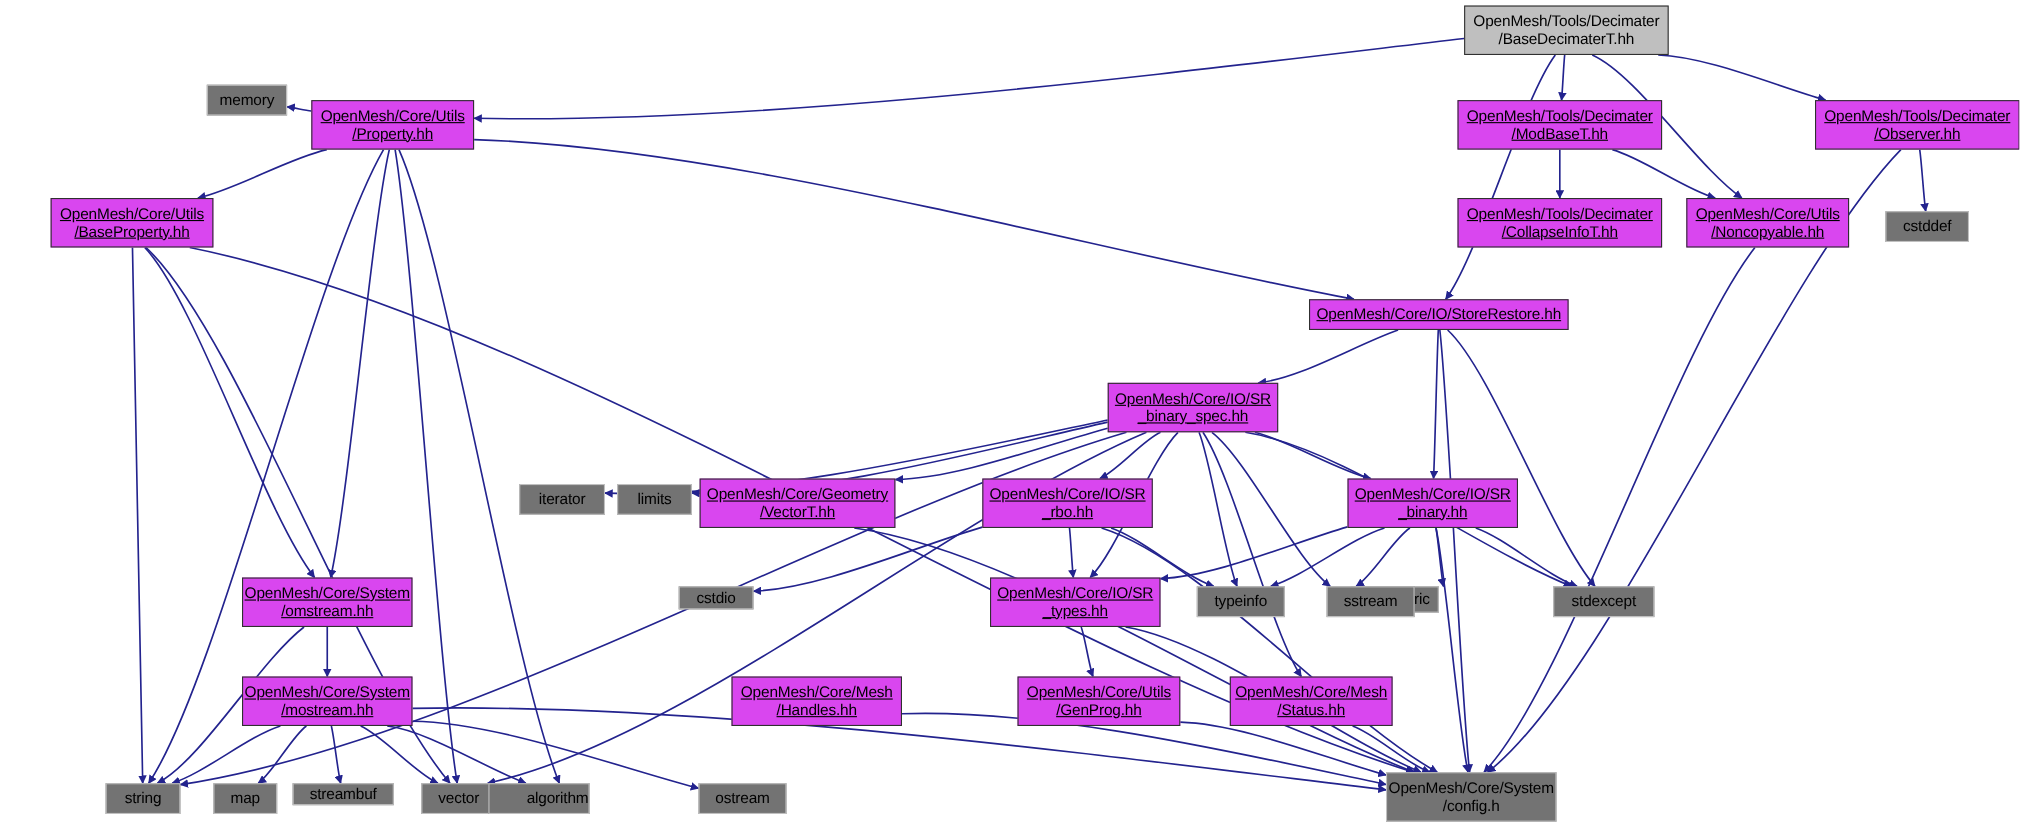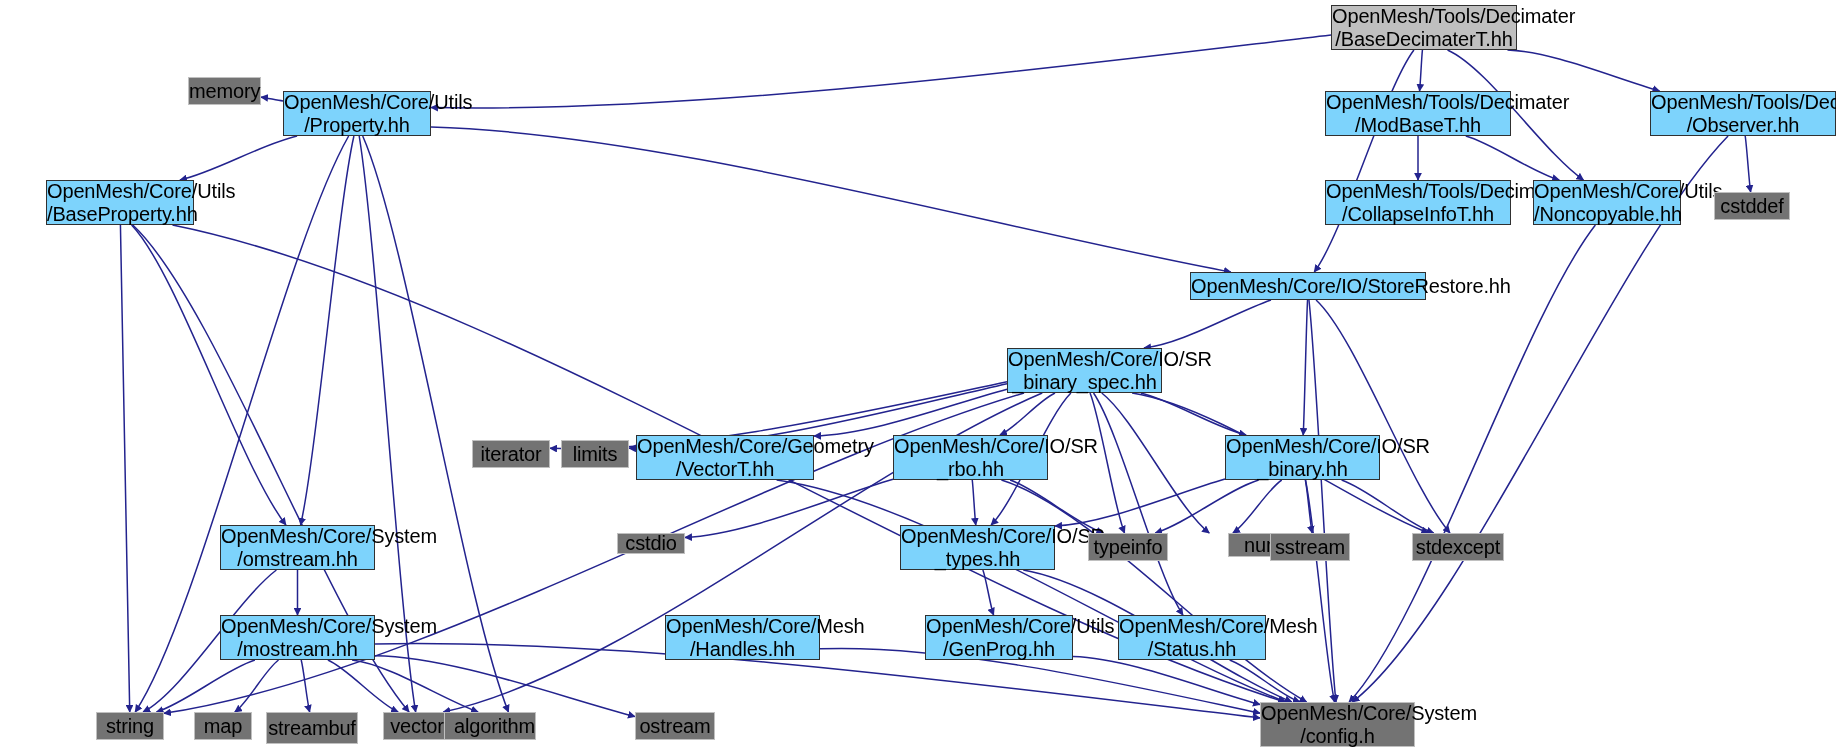--- a/index.html
+++ b/index.html
@@ -27,28 +27,29 @@
   .node {
     position: absolute;
     box-sizing: border-box;
     display: flex;
     align-items: center;
     justify-content: center;
     text-align: center;
     line-height: 1.12;
     color: #000000;
     background: #ffffff;
-    font-size: 20px;
+    font-size: 14px;
     letter-spacing: -0.15px;
     white-space: pre;
     cursor: default;
   }
   .node.project {
     border: 1.4px solid #303030;
-    background: #7dd3fc;
+    background: #d946ef;
+    text-decoration: underline;
   }
   .node.system {
     border: 1.4px solid #c0c0c0;
     background: #737373;
   }
   .node.current {
     border: 1.4px solid #303030;
     background: #bfbfbf;
   }
   .node .lbl {
@@ -159,32 +160,32 @@
 _rbo.hh</span></div>
       <div class="node project" style="left: 1225px; top: 435px; width: 155px; height: 45px;"><span class="lbl">OpenMesh/Core/IO/SR
 _binary.hh</span></div>
       <div class="node project" style="left: 220px; top: 525px; width: 155px; height: 45px;"><span class="lbl">OpenMesh/Core/System
 /omstream.hh</span></div>
       <div class="node system" style="left: 617px; top: 533px; width: 68px; height: 21px;"><span class="lbl">cstdio</span></div>
       <div class="node project" style="left: 900px; top: 525px; width: 155px; height: 45px;"><span class="lbl">OpenMesh/Core/IO/SR
 _types.hh</span></div>
       <div class="node system" style="left: 1088px; top: 533px; width: 80px; height: 28px;"><span class="lbl">typeinfo</span></div>
       <div class="node system" style="left: 1228px; top: 533px; width: 80px; height: 24px; padding-left: 15px;"><span class="lbl">numeric</span></div>
-      <div class="node system" style="left: 1270px; top: 533px; width: 80px; height: 28px;"><span class="lbl">sstream</span></div>
+      <div class="node system" style="left: 1206px; top: 533px; width: 80px; height: 28px;"><span class="lbl">sstream</span></div>
       <div class="node system" style="left: 1412px; top: 533px; width: 92px; height: 28px; text-align: center;"><span class="lbl">stdexcept</span></div>
       <div class="node project" style="left: 220px; top: 615px; width: 155px; height: 45px;"><span class="lbl">OpenMesh/Core/System
 /mostream.hh</span></div>
       <div class="node project" style="left: 665px; top: 615px; width: 155px; height: 45px;"><span class="lbl">OpenMesh/Core/Mesh
 /Handles.hh</span></div>
       <div class="node project" style="left: 925px; top: 615px; width: 148px; height: 45px;"><span class="lbl">OpenMesh/Core/Utils
 /GenProg.hh</span></div>
       <div class="node project" style="left: 1118px; top: 615px; width: 148px; height: 45px;"><span class="lbl">OpenMesh/Core/Mesh
 /Status.hh</span></div>
       <div class="node system" style="left: 96px; top: 712px; width: 68px; height: 28px;"><span class="lbl">string</span></div>
       <div class="node system" style="left: 194px; top: 712px; width: 58px; height: 28px;"><span class="lbl">map</span></div>
-      <div class="node system" style="left: 266px; top: 712px; width: 92px; height: 32px;"><span class="lbl">streambuf</span></div>
+      <div class="node system" style="left: 266px; top: 712px; width: 92px; height: 20px;"><span class="lbl">streambuf</span></div>
       <div class="node system" style="left: 383px; top: 712px; width: 68px; height: 28px;"><span class="lbl">vector</span></div>
       <div class="node system" style="left: 444px; top: 712px; width: 92px; height: 28px; text-align: right;"><span class="lbl">algorithm</span></div>
       <div class="node system" style="left: 635px; top: 712px; width: 80px; height: 28px;"><span class="lbl">ostream</span></div>
       <div class="node system" style="left: 1260px; top: 702px; width: 155px; height: 45px;"><span class="lbl">OpenMesh/Core/System
 /config.h</span></div>
     </div>
 </div>
 
 </body></html>

